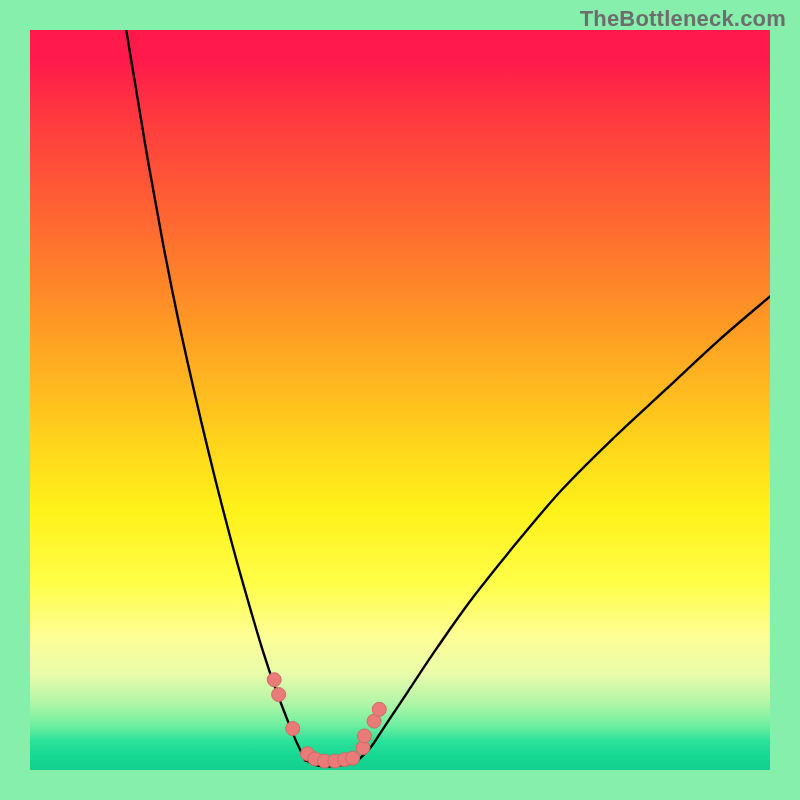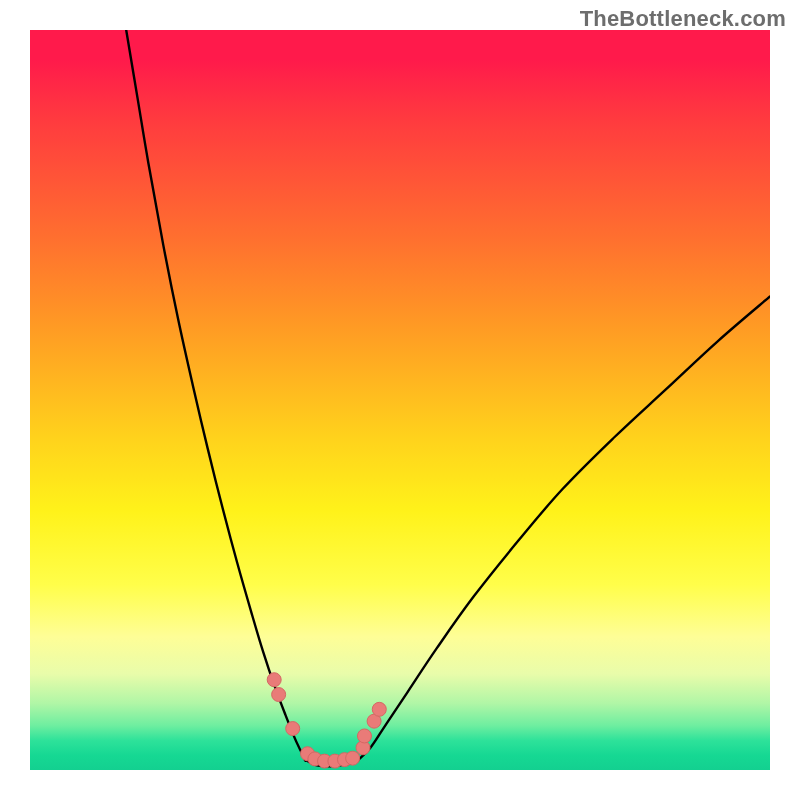--- a/index.html
+++ b/index.html
@@ -7,21 +7,21 @@
     padding: 0;
     width: 800px;
     height: 800px;
     background: #000;
     overflow: hidden;
   }
   .stage {
     position: relative;
     width: 800px;
     height: 800px;
-    background: #ffffff;
+    background: #86efac;
     text-align: center;
   }
   .plot {
     position: absolute;
     left: 30px;
     top: 30px;
     width: 740px;
     height: 740px;
     overflow: hidden;
   }

